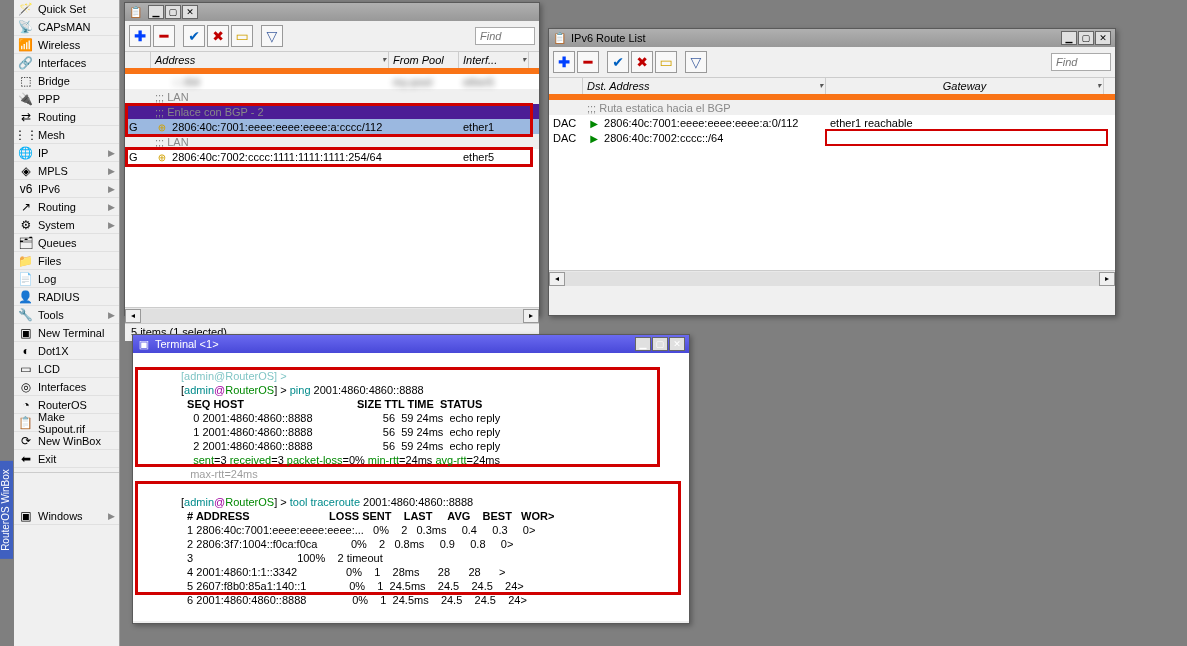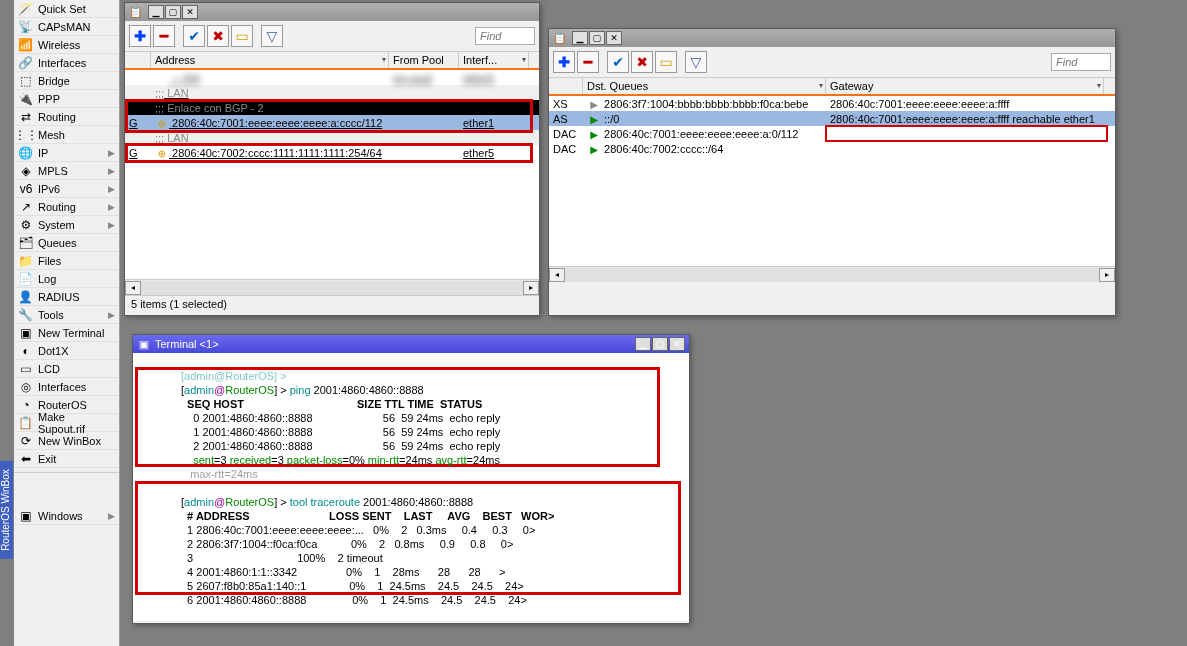--- a/index.html
+++ b/index.html
@@ -23,21 +23,21 @@
 
 
 .toolbar { display: flex; align-items: center; padding: 4px; background: #f0f0f0; border-bottom: 1px solid #ccc; gap: 2px; }
 .tool-btn { width: 22px; height: 22px; border: 1px solid #999; background: #f8f8f8; display: flex; align-items: center; justify-content: center; cursor: pointer; font-size: 14px; }
 .tool-btn.blue { color: #0040ff; font-weight: bold; }
 .tool-btn.red { color: #c00000; font-weight: bold; }
 .tool-sep { width: 4px; }
 .find-box { margin-left: auto; width: 60px; height: 18px; border: 1px solid #aaa; padding: 0 4px; color: #999; font-style: italic; background: #fff; }
 
 
-.table-header { display: flex; background: #f0f0f0; border-bottom: 2px solid #f97316; }
+.table-header { display: flex; background: #f0f0f0; border-bottom: 6px solid #f97316; font-style: italic; }
 .th { padding: 2px 4px; border-right: 1px solid #ccc; background: #f0f0f0; position: relative; }
 .th-dropdown { position: absolute; right: 2px; top: 3px; font-size: 8px; color: #555; }
 .table-body { background: #fff; overflow: auto; }
 .tr { display: flex; height: 15px; align-items: center; }
 .tr.comment { background: #f0f0f0; color: #888; font-style: normal; }
 .tr.selected { background: #9bb8e0; }
 .td { padding: 0 4px; overflow: hidden; white-space: nowrap; }
 .row-icon { width: 14px; display: inline-flex; align-items: center; justify-content: center; font-size: 10px; }
 .red-box { border: 3px solid #d00000; position: absolute; pointer-events: none; z-index: 10; }
 .red-box-route { border: 2px solid #d00000; position: absolute; pointer-events: none; z-index: 10; }
@@ -208,33 +208,33 @@
     <div class="tool-sep"></div>
     <div class="tool-btn" style="color:#4060a0;">▽</div>
     <input class="find-box" placeholder="Find" style="">
   </div>
   <div class="table-header">
     <div class="th" style="width:26px;"></div>
     <div class="th" style="width:238px;"><span>Address</span><span class="th-dropdown">▾</span></div>
     <div class="th" style="width:70px;"><span>From Pool</span></div>
     <div class="th" style="width:70px;"><span>Interf...</span><span class="th-dropdown">▾</span></div>
   </div>
-  <div class="table-body" style="height:209px; position:relative;text-decoration:underline;">
+  <div class="table-body" style="height:233px; position:relative;">
     <div id="addr-rows">
         <div class="tr blur-row">
           <div class="td" style="width:26px;"></div>
           <div class="td" style="width:238px;"><span class="row-icon" style="color:#d0a000;"></span> ::::/64</div>
           <div class="td" style="width:70px;">my-pool</div>
           <div class="td" style="width:70px;">ether5</div>
         </div>
         <div class="tr comment">
           <div class="td" style="width:26px;"></div>
           <div class="td" style="flex:1;">;;; LAN</div>
         </div>
-        <div class="tr comment" style="background: #000000;">
+        <div class="tr comment" style="background: #4c1d95;">
           <div class="td" style="width:26px;"></div>
           <div class="td" style="flex:1;">;;; Enlace con BGP - 2</div>
         </div>
         <div class="tr selected">
           <div class="td" style="width:26px;">G</div>
           <div class="td" style="width:238px;"><span class="row-icon" style="color:#d0a000;">⊕</span> 2806:40c:7001:eeee:eeee:eeee:a:cccc/112</div>
           <div class="td" style="width:70px;"></div>
           <div class="td" style="width:70px;">ether1</div>
         </div>
         <div class="tr comment">
@@ -261,57 +261,53 @@
     <div class="scroll-arrow">◂</div>
     <div class="scroll-track"></div>
     <div class="scroll-arrow">▸</div>
   </div>
   <div class="statusbar">5 items (1 selected)</div>
 </div>
 
 <div class="window" style="left:548px; top:28px; width:568px; height:288px;">
   <div class="titlebar">
     <span class="titlebar-icon">📋</span>
+    <span class="titlebar-title">IPv6 Route List</span>
     <div class="titlebar-buttons">
       <div class="titlebar-btn">▁</div>
       <div class="titlebar-btn">▢</div>
       <div class="titlebar-btn">✕</div>
     </div>
   </div>
   <div class="toolbar">
     <div class="tool-btn blue">✚</div>
     <div class="tool-btn red">━</div>
     <div class="tool-sep"></div>
     <div class="tool-btn" style="color:#0060c0;">✔</div>
     <div class="tool-btn" style="color:#c00000;">✖</div>
     <div class="tool-btn" style="color:#d0a000;">▭</div>
     <div class="tool-sep"></div>
     <div class="tool-btn" style="color:#4060a0;">▽</div>
     <input class="find-box" placeholder="Find" style="">
   </div>
   <div class="table-header">
     <div class="th" style="width:34px;"></div>
-    <div class="th" style="width:243px;"><span>Dst. Queues</span><span class="th-dropdown">▾</span></div>
-    <div class="th" style="width:278px;"><span>Gateway</span><span class="th-dropdown">▾</span></div>
+    <div class="th" style="width:243px;"><span>Dst. Address</span><span class="th-dropdown">▾</span></div>
+    <div class="th" style="width:278px;text-align:center;"><span>Gateway</span><span class="th-dropdown">▾</span></div>
   </div>
   <div class="table-body" style="height:170px; position:relative;">
     <div id="route-rows">
-        <div class="tr">
-          <div class="td" style="width:34px;">XS</div>
-          <div class="td" style="width:243px;"><span class="row-icon" style="color:#888;">▶</span> 2806:3f7:1004:bbbb:bbbb:bbbb:f0ca:bebe</div>
-          <div class="td" style="width:278px;">2806:40c:7001:eeee:eeee:eeee:a:ffff</div>
-        </div>
-        <div class="tr selected">
-          <div class="td" style="width:34px;">AS</div>
-          <div class="td" style="width:243px;"><span class="row-icon" style="color:#008800;">▶</span> ::/0</div>
-          <div class="td" style="width:278px;">2806:40c:7001:eeee:eeee:eeee:a:ffff reachable ether1</div>
+        <div class="tr comment">
+          <div class="td" style="width:34px;"></div>
+          <div class="td" style="flex:1;">;;; Ruta estatica hacia el BGP</div>
         </div>
         <div class="tr">
           <div class="td" style="width:34px;">DAC</div>
           <div class="td" style="width:243px;"><span class="row-icon" style="color:#008800;">▶</span> 2806:40c:7001:eeee:eeee:eeee:a:0/112</div>
+          <div class="td" style="width:278px;">ether1 reachable</div>
         </div>
         <div class="tr">
           <div class="td" style="width:34px;">DAC</div>
           <div class="td" style="width:243px;"><span class="row-icon" style="color:#008800;">▶</span> 2806:40c:7002:cccc::/64</div>
         </div>
       </div>
     <div class="red-box-route" style="left:276px; top:29px; width:283px; height:17px;"></div>
   </div>
   <div class="scrollbar-h">
     <div class="scroll-arrow">◂</div>

